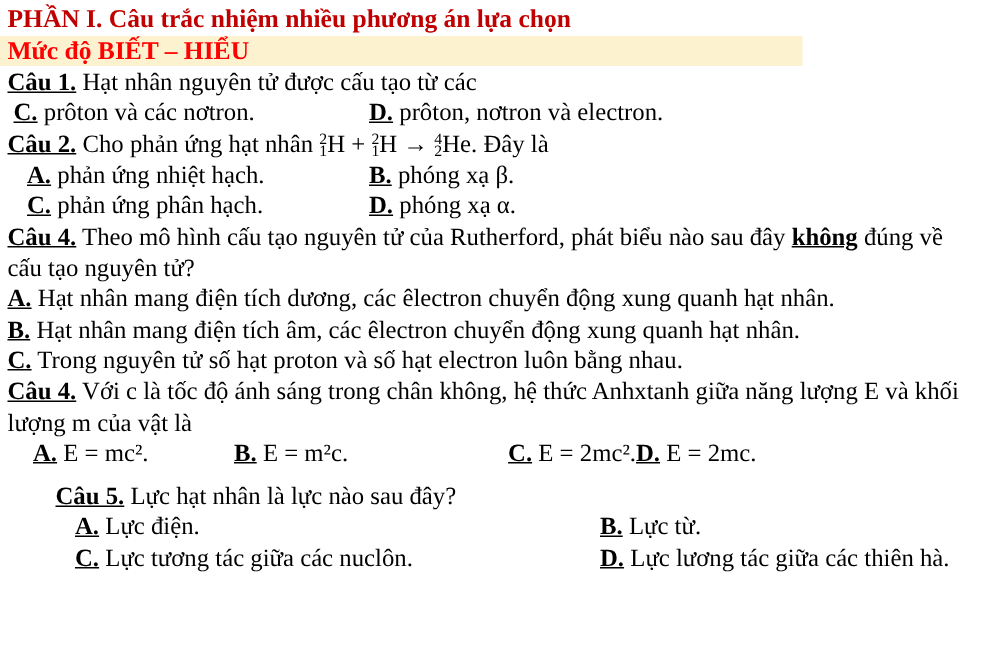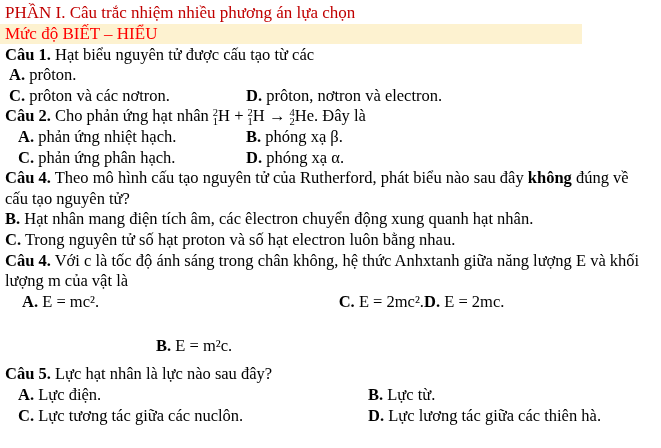--- a/index.html
+++ b/index.html
@@ -12,49 +12,49 @@
     padding: 3px 6px 0 5px;
     overflow: hidden;
     background: #ffffff;
     color: #000000;
     font-family: "Liberation Serif", "DejaVu Serif", serif;
     font-size: 16.5px;
     line-height: 20.6px;
   }
   .section-title {
     color: #C00000;
-    font-weight: normal;
+    font-weight: bold;
     font-size: 17px;
     white-space: nowrap;
   }
   .level-bar {
     background: #FDF2D0;
     color: #FF0000;
-    font-weight: normal;
+    font-weight: bold;
     font-size: 17px;
     margin-left: -5px;
     padding-left: 5px;
     box-sizing: border-box;
-    width: 582px;
+    width: 535px;
     height: 20px;
     line-height: 19px;
     margin-bottom: 1px;
   }
-  .stem-label, .opt-label, .emph { font-weight: bold; }
+  .stem-label, .opt-label, .emph { font-weight: bold; text-decoration: underline; }
   .row2 { display: flex; }
   .q1 .row2 { padding-left: 4px; }
   .q1 .c1 { width: 237px; flex: 0 0 auto; }
   .q2 .row2 { padding-left: 13px; }
   .q2 .c1 { width: 228px; flex: 0 0 auto; }
   .q5 .row2 { padding-left: 13px; }
   .q5 .c1 { width: 350px; flex: 0 0 auto; }
-  .q5 { margin-top: 8px; }
+  .q5 { margin-top: 8px; margin-left: 32px; }
   .row4 { display: flex; padding-left: 17px; }
   .row4 .w1 { width: 134px; flex: 0 0 auto; }
-  .row4 .w2 { width: 135px; flex: 0 0 auto; margin-top: 44px; }
+  .row4 .w2 { width: 135px; flex: 0 0 auto; }
   .row4 .w3 { width: 133px; flex: 0 0 auto; text-align: right; }
   .nuclide { white-space: nowrap; }
   .ss {
     display: inline-block;
     font-size: 10.5px;
     line-height: 8.5px;
     text-align: right;
     vertical-align: -3.5px;
     font-weight: normal;
   }
@@ -65,27 +65,23 @@
 
 <div class="page">
 
   <div class="section-title">PHẦN I. Câu trắc nhiệm nhiều phương án lựa chọn</div>
 
   <div class="level-bar"><span>Mức độ BIẾT – HIỂU</span></div>
 
   <div class="question q1">
     <div class="stem">
       <span class="stem-label">Câu 1.</span>
-      <span>Hạt biểu nguyên tử được cấu tạo từ các</span>
+      <span>Hạt nhân nguyên tử được cấu tạo từ các</span>
     </div>
     <div class="row2">
-      <div class="c1">
-        <span class="opt-label">A.</span>
-        <span>prôton.</span>
-      </div>
     </div>
     <div class="row2">
       <div class="c1">
         <span class="opt-label">C.</span>
         <span>prôton và các nơtron.</span>
       </div>
       <div class="c2">
         <span class="opt-label">D.</span>
         <span>prôton, nơtron và electron.</span>
       </div>
@@ -123,20 +119,24 @@
       </div>
     </div>
   </div>
 
   <div class="question q3">
     <div class="stem">
       <span class="stem-label">Câu 4.</span>
       <span>Theo mô hình cấu tạo nguyên tử của Rutherford, phát biểu nào sau đây</span>
       <span class="emph">không</span>
       <span>đúng về cấu tạo nguyên tử?</span>
+    </div>
+    <div>
+      <span class="opt-label">A.</span>
+      <span>Hạt nhân mang điện tích dương, các êlectron chuyển động xung quanh hạt nhân.</span>
     </div>
     <div>
       <span class="opt-label">B.</span>
       <span>Hạt nhân mang điện tích âm, các êlectron chuyển động xung quanh hạt nhân.</span>
     </div>
     <div>
       <span class="opt-label">C.</span>
       <span>Trong nguyên tử số hạt proton và số hạt electron luôn bằng nhau.</span>
     </div>
   </div>

